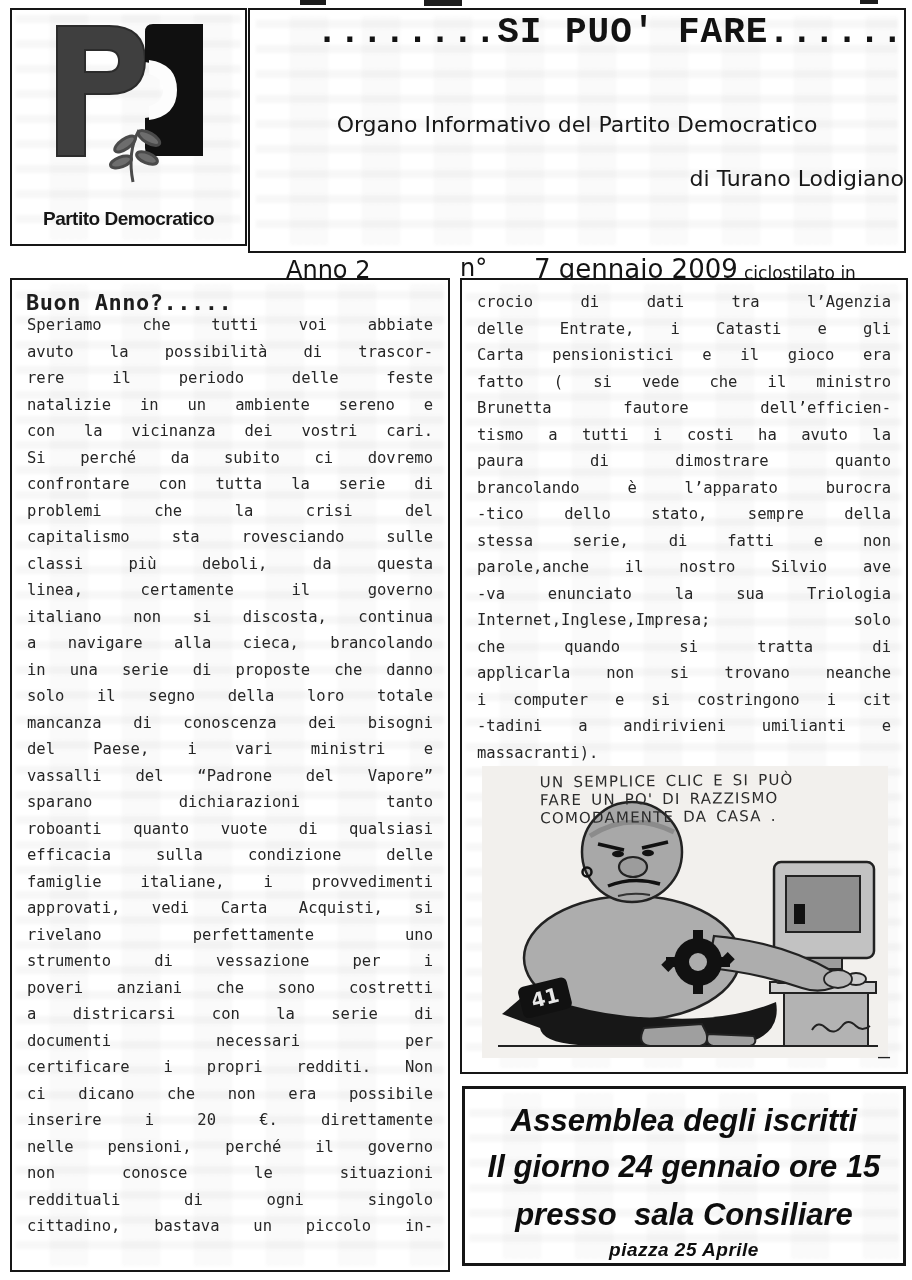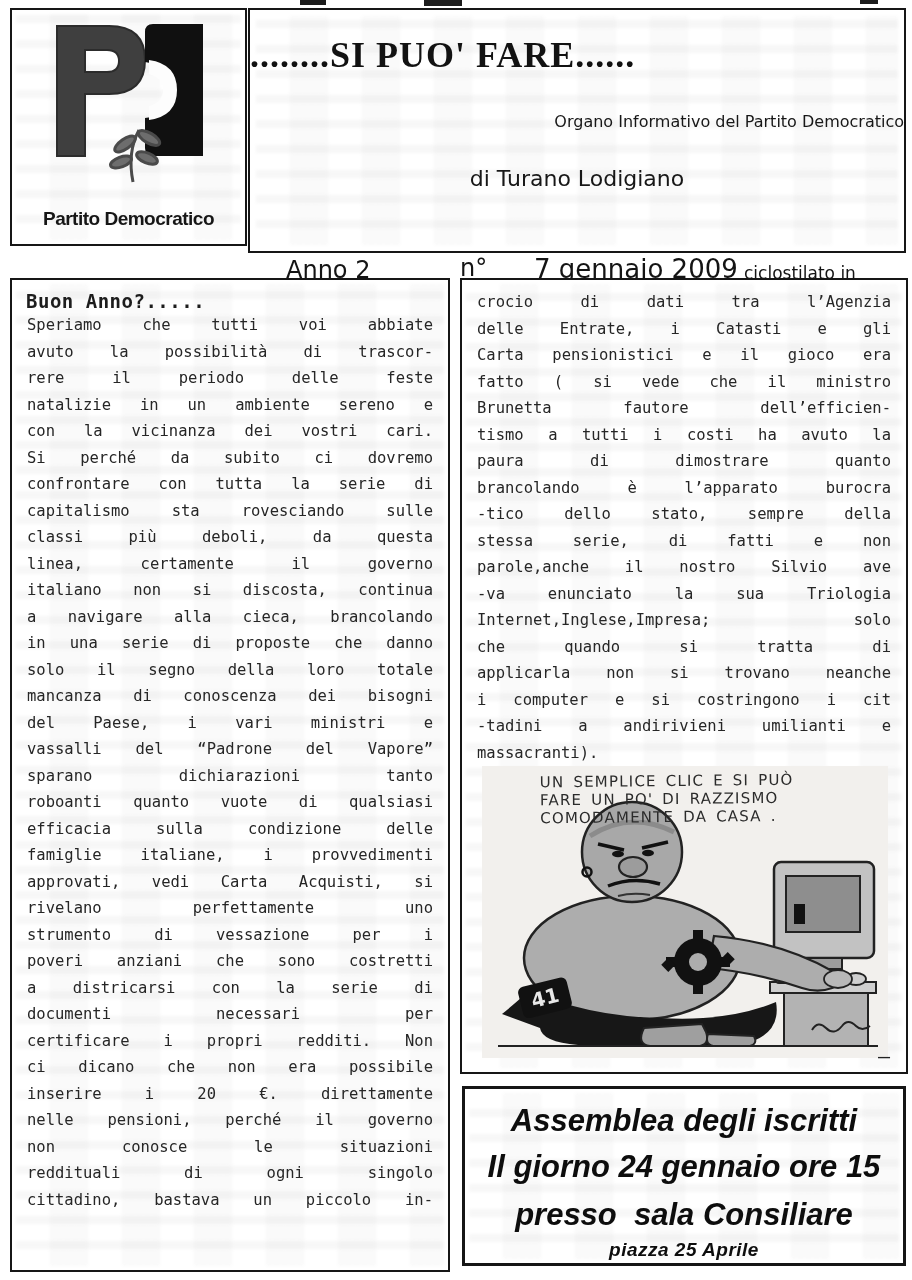--- a/index.html
+++ b/index.html
@@ -18,38 +18,38 @@
   
   .logo-box{left:10px;top:8px;width:237px;height:238px;}
   .logo-letters{position:absolute;left:0;top:6px;width:100%;text-align:center;}
   .logo-letters svg{display:block;margin:0 auto;}
   .party-name{position:absolute;left:0;bottom:14px;width:100%;text-align:center;
     font-family:"Liberation Sans","DejaVu Sans",sans-serif;font-weight:700;font-size:19px;
     letter-spacing:-0.5px;color:#161616;}
 
   
   .header-box{left:248px;top:8px;width:658px;height:245px;}
-  .masthead-title{position:absolute;top:24px;left:0;width:100%;text-align:left;
-    font-family:Liberation Serif, serif;font-weight:700;font-size:36px;
+  .masthead-title{position:absolute;top:2px;left:0;width:100%;text-align:right;
+    font-family:Liberation Mono, monospace;font-weight:700;font-size:36px;
     letter-spacing:1px;color:#121212;}
-  .masthead-subtitle{position:absolute;top:102px;left:0;width:100%;text-align:right;
-    font-family:"DejaVu Sans","Liberation Sans",sans-serif;font-size:16px;color:#171717;}
-  .masthead-location{position:absolute;top:156px;left:0;width:100%;text-align:center;
+  .masthead-subtitle{position:absolute;top:102px;left:0;width:100%;text-align:center;
+    font-family:"DejaVu Sans","Liberation Sans",sans-serif;font-size:22px;color:#171717;}
+  .masthead-location{position:absolute;top:156px;left:0;width:100%;text-align:right;
     font-family:"DejaVu Sans","Liberation Sans",sans-serif;font-size:22px;color:#171717;}
   .masthead-meta{position:absolute;top:198px;left:0;width:100%;height:40px;
     font-family:"DejaVu Sans","Liberation Sans",sans-serif;color:#141414;margin-top:46px;}
   .meta-anno{position:absolute;left:36px;top:2px;font-size:24px;}
   .meta-num{position:absolute;left:210px;top:0;font-size:24px;}
   .meta-date{position:absolute;left:284px;top:0;font-size:26px;}
   .meta-note{position:absolute;left:494px;top:9px;font-size:17px;}
 
   
   .left-col{left:10px;top:278px;width:440px;height:994px;}
   .right-col{left:460px;top:278px;width:448px;height:796px;}
-  .article-heading{position:absolute;left:14px;top:10px;font-weight:700;font-size:19px;letter-spacing:.5px;}
+  .article-heading{position:absolute;left:14px;top:10px;font-weight:700;font-size:22px;letter-spacing:.5px;}
   .col-lines{position:absolute;left:15px;right:15px;font-size:15.5px;line-height:26.5px;color:#262626;}
   .left-lines{top:32px;}
   .right-lines{top:9px;}
   .tline{text-align:justify;text-align-last:justify;white-space:normal;}
   .right-lines .tline:last-child{text-align-last:left;}
 
   
   .cartoon{position:absolute;left:20px;top:486px;width:406px;height:292px;background:#f2f0ed;}
   .cartoon svg{position:absolute;left:0;top:0;}
   .cartoon-caption{position:absolute;left:58px;top:6px;
@@ -115,20 +115,21 @@
     <div class="bleed" style="left:4px;top:4px;right:4px;bottom:4px;"></div>
     <div class="article-heading">Buon Anno?.....</div>
     <div class="col-lines left-lines">
         <div class="tline">Speriamo che tutti voi abbiate</div>
         <div class="tline">avuto la possibilità di trascor-</div>
         <div class="tline">rere il periodo delle feste</div>
         <div class="tline">natalizie in un ambiente sereno e</div>
         <div class="tline">con la vicinanza dei vostri cari.</div>
         <div class="tline">Si perché da subito ci dovremo</div>
         <div class="tline">confrontare con tutta la serie di</div>
+        <div class="tline">problemi che la crisi del</div>
         <div class="tline">capitalismo sta rovesciando sulle</div>
         <div class="tline">classi più deboli, da questa</div>
         <div class="tline">linea, certamente il governo</div>
         <div class="tline">italiano non si discosta, continua</div>
         <div class="tline">a navigare alla cieca, brancolando</div>
         <div class="tline">in una serie di proposte che danno</div>
         <div class="tline">solo il segno della loro totale</div>
         <div class="tline">mancanza di conoscenza dei bisogni</div>
         <div class="tline">del Paese, i vari ministri e</div>
         <div class="tline">vassalli del “Padrone del Vapore”</div>

